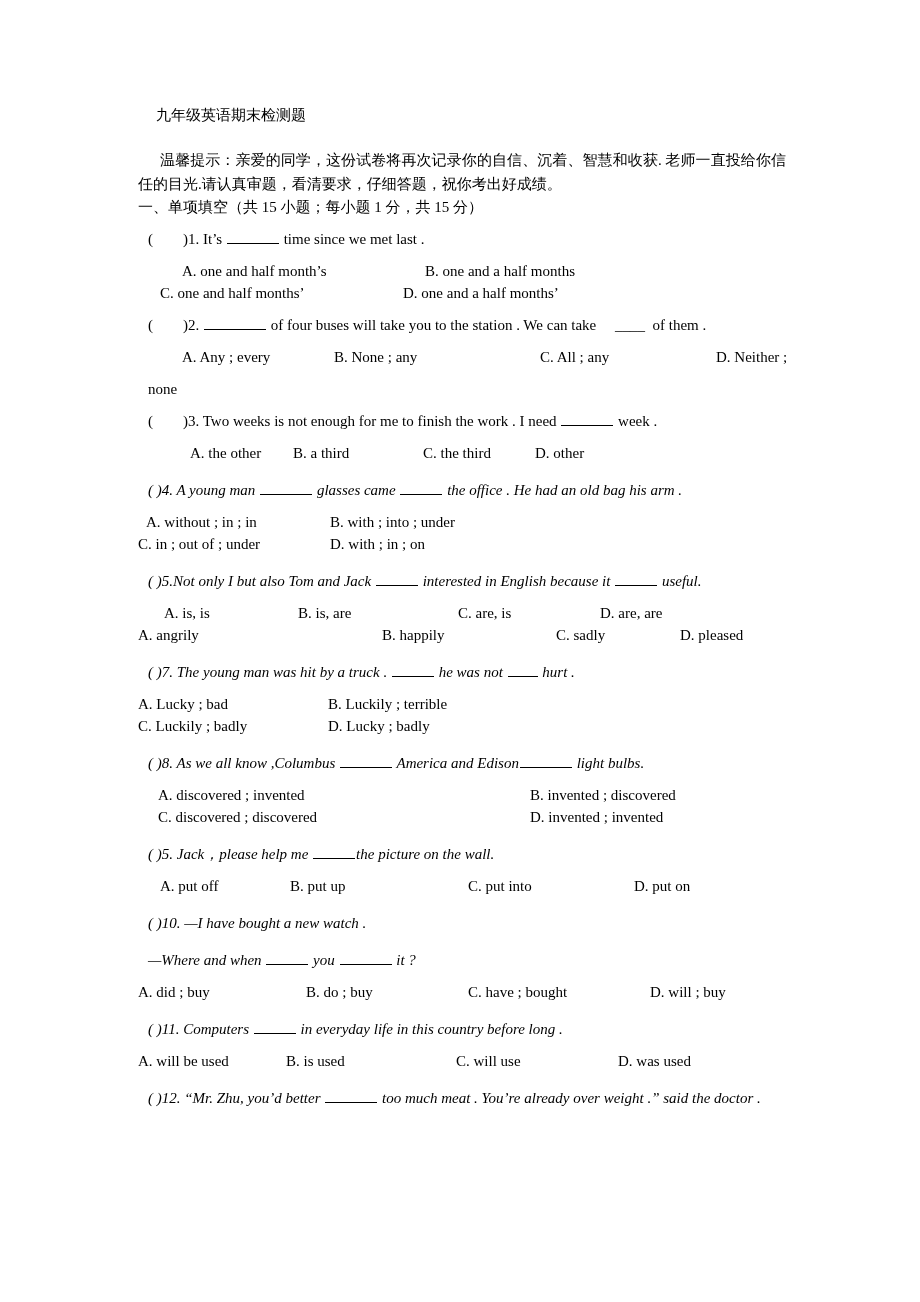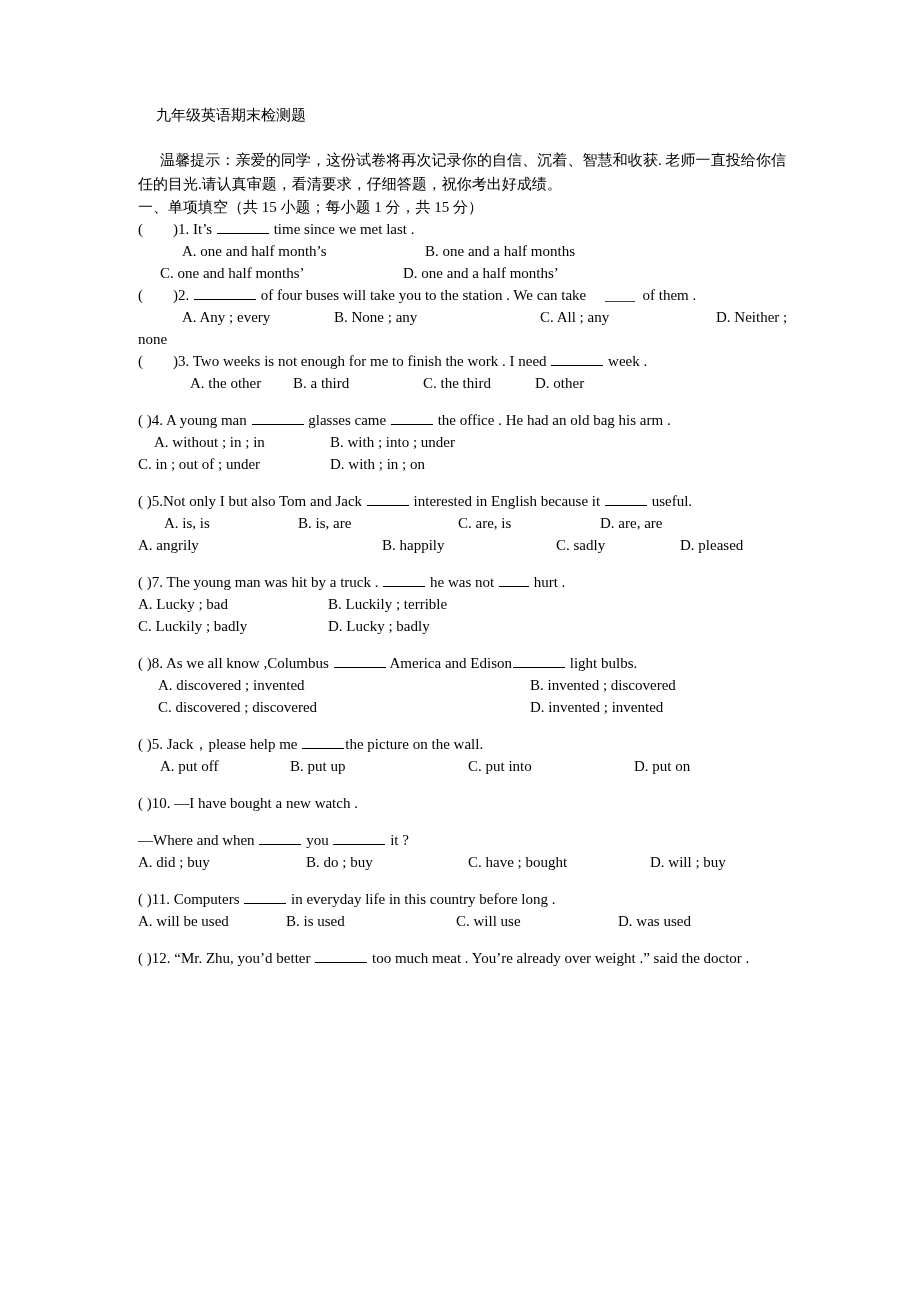--- a/index.html
+++ b/index.html
@@ -55,29 +55,30 @@
     font-size: 15px;
     line-height: 22px;
     margin: 0;
     white-space: pre;
   }
 
   
   .qline {
     font-size: 15px;
     line-height: 22px;
-    margin: 0;
+    margin: 10px;
     white-space: pre-wrap;
   }
   .qline.loose {
     line-height: 22px;
     margin-top: 15px;
   }
   .qline.wrap {
     white-space: normal;
+    font-style: italic;
   }
   .blank {
     display: inline-block;
     border-bottom: 1px solid #000;
     height: 0.82em;
     vertical-align: baseline;
     margin: 0 1px;
   }
   .b-sm { width: 30px; }
   .b-md { width: 42px; }
@@ -131,21 +132,21 @@
     <div class="qline"><span>(        )</span><span>3. Two weeks is not enough for me to finish the work . I need </span><span class="blank b-lg"></span><span> week .</span></div>
     <div class="opts">
       <span class="opt" style="left:52px">A. the other</span>
       <span class="opt" style="left:155px">B. a third</span>
       <span class="opt" style="left:285px">C. the third</span>
       <span class="opt" style="left:397px">D. other</span>
     </div>
 
     <div class="qline wrap loose"><span>(        )</span><span>4. A young man </span><span class="blank b-lg"></span><span> glasses came </span><span class="blank b-md"></span><span> the office . He had an old bag          his arm .</span></div>
     <div class="opts loose-opt">
-      <span class="opt" style="left:16px">A. without ; in ; in</span>
+      <span class="opt" style="left:8px">A. without ; in ; in</span>
       <span class="opt" style="left:192px">B. with ; into ; under</span>
     </div>
     <div class="opts loose-opt">
       <span class="opt" style="left:0px">C. in ; out of ; under</span>
       <span class="opt" style="left:192px">D. with ; in ; on</span>
     </div>
 
     <div class="qline wrap loose"><span>(      )</span><span>5.Not only I but also Tom and Jack </span><span class="blank b-md"></span><span> interested in English because it </span><span class="blank b-md"></span><span> useful.</span></div>
     <div class="opts loose-opt">
       <span class="opt" style="left:26px">A. is, is</span>

